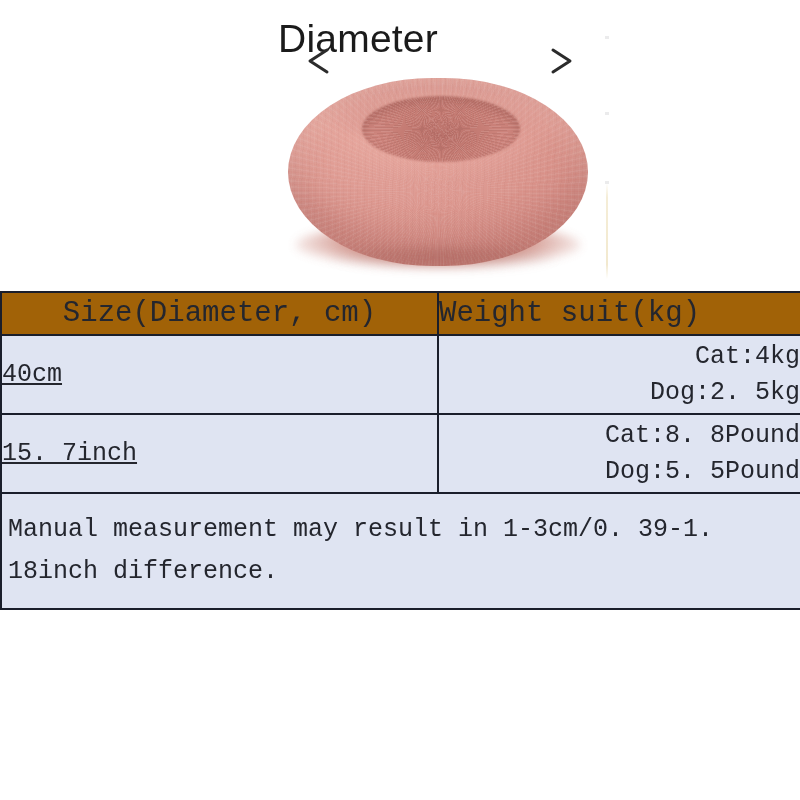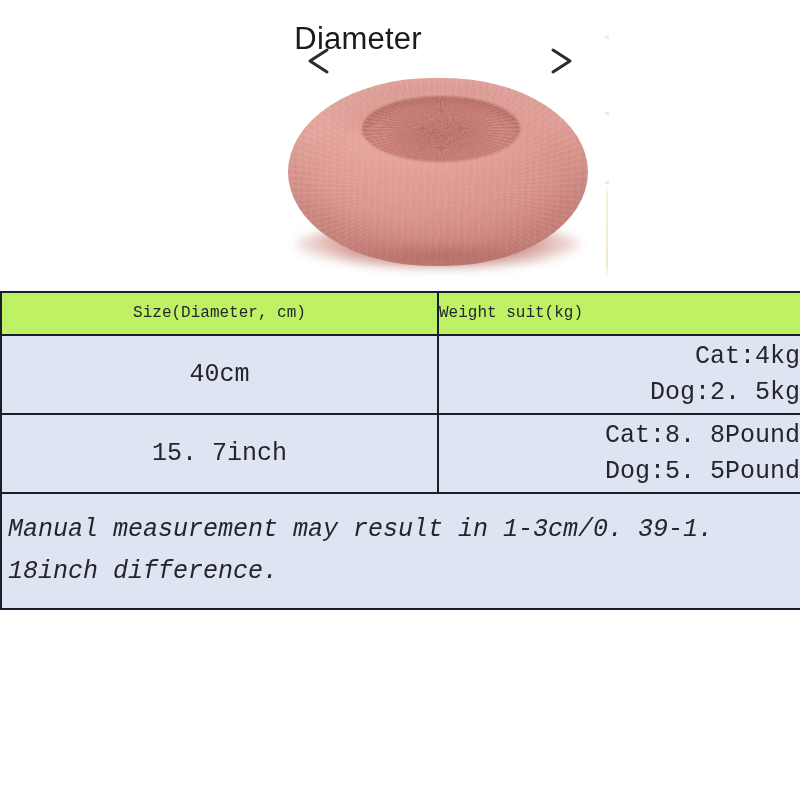--- a/index.html
+++ b/index.html
@@ -33,21 +33,21 @@
     overflow: hidden;
   }
 
   .diameter-label {
     position: absolute;
     left: 0;
     top: 22px;
     width: 716px;
     text-align: center;
     font-family: "Liberation Sans", "DejaVu Sans", sans-serif;
-    font-size: 31px;
+    font-size: 39px;
     line-height: 34px;
     color: #1b1b1b;
     letter-spacing: 0.2px;
   }
 
   .diameter-arrow {
     position: absolute;
     left: 305px;
     top: 47px;
     width: 270px;
@@ -194,39 +194,39 @@
     border: 2px solid #1a1e2b;
     padding: 0;
     font-family: "Liberation Mono", "DejaVu Sans Mono", monospace;
     color: #24262e;
     background: #dfe4f2;
   }
   .col-size   { width: 437px; }
   .col-weight { width: 363px; }
 
   tr.head-row td {
-    background: #bef264;
+    background: #a16207;
     height: 41px;
-    font-size: 16px;
+    font-size: 29px;
     line-height: 41px;
   }
   td.head-size {
     text-align: center;
   }
   td.head-weight {
     text-align: left;
   }
 
   tr.data-row td {
     height: 77px;
     font-size: 25px;
   }
   td.cell-size {
-    text-align: center;
     vertical-align: middle;
+    text-decoration: underline;
   }
   td.cell-weight {
     text-align: right;
     vertical-align: middle;
     padding-left: 11px;
   }
   td.cell-weight .wline {
     display: block;
     line-height: 36px;
     height: 36px;
@@ -236,21 +236,20 @@
   tr.note-row td {
     height: 110px;
     font-size: 25px;
     vertical-align: middle;
     padding: 2px 8px 2px 6px;
     text-align: left;
   }
   .note-text {
     line-height: 42px;
     white-space: pre-wrap;
-    font-style: italic;
   }
 
   .sr-hidden { position:absolute; width:1px; height:1px; overflow:hidden; clip:rect(0 0 0 0); }
 </style>
 </head>
 <body>
 
 <div id="page">
 
   <div class="hero">

